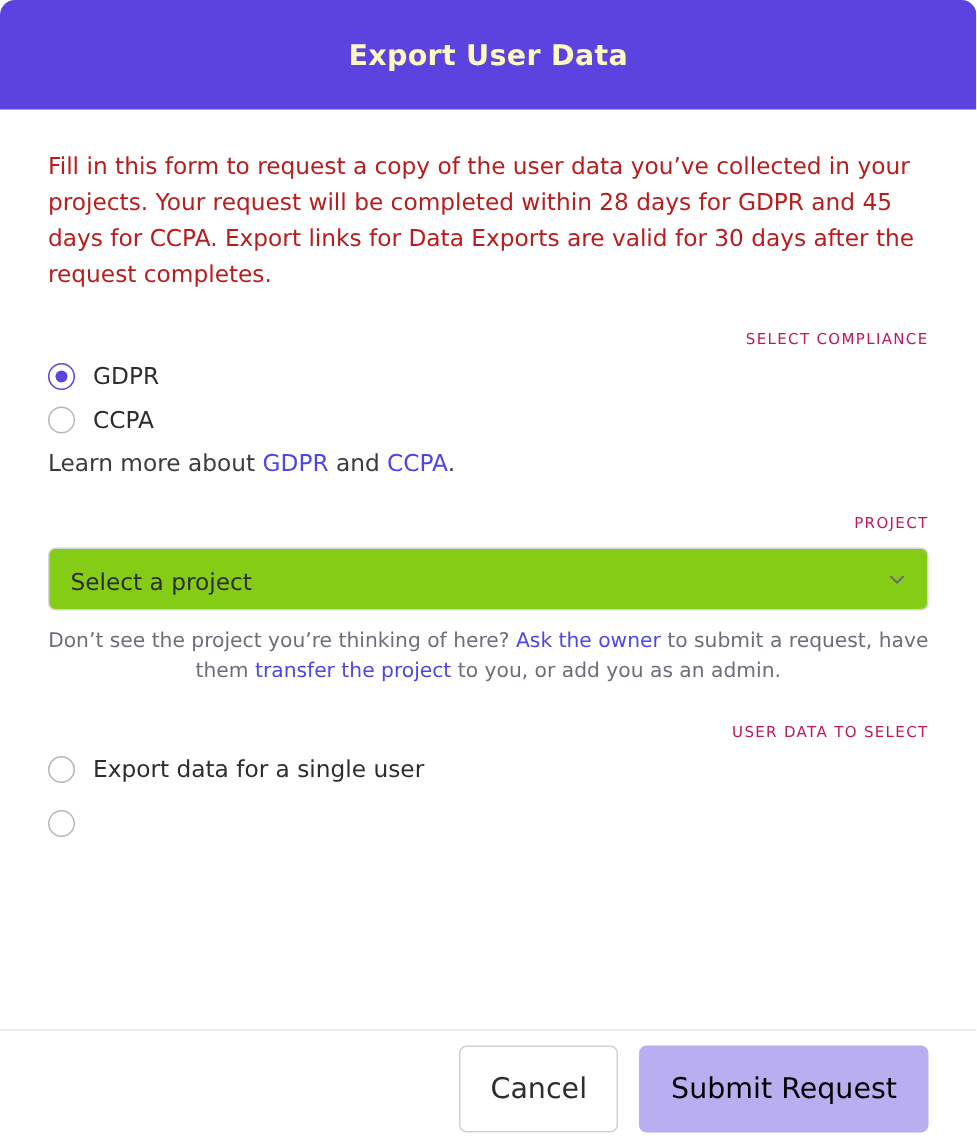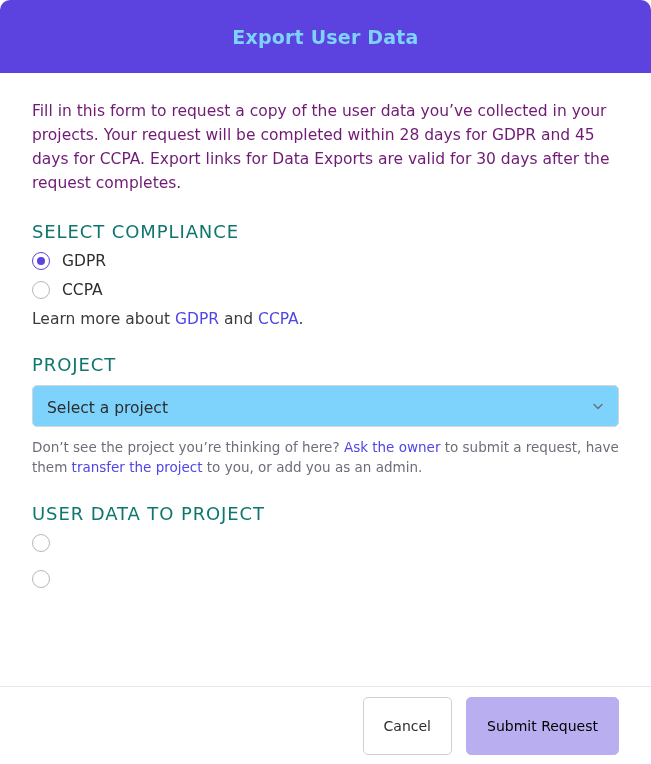--- a/index.html
+++ b/index.html
@@ -26,41 +26,42 @@
   }
   .modal-header {
     background: #5c43df;
     height: 73px;
     min-height: 73px;
     display: flex;
     align-items: center;
     justify-content: center;
   }
   .modal-title {
-    color: #7dd3fc;
+    color: #fef9c3;
     font-size: 19px;
     font-weight: bold;
     letter-spacing: 0.2px;
   }
   .modal-body {
     flex: 1;
     padding: 26px 32px 0 32px;
     overflow: hidden;
   }
   .intro {
     font-size: 15.5px;
     line-height: 24px;
-    color: #701a75;
+    color: #b91c1c;
     margin: 0 0 26px 0;
   }
   .section-label {
-    font-size: 18px;
+    font-size: 10px;
     letter-spacing: 0.9px;
-    color: #0f766e;
+    color: #be185d;
     margin: 0 0 10px 0;
+    text-align: right;
   }
   .radio-row {
     display: flex;
     align-items: center;
     margin-bottom: 11px;
   }
   .radio {
     width: 18px;
     height: 18px;
     border-radius: 50%;
@@ -107,60 +108,61 @@
   select.project-select {
     -webkit-appearance: none;
     -moz-appearance: none;
     appearance: none;
     width: 100%;
     height: 42px;
     padding: 4px 36px 0 14px;
     font-size: 15.5px;
     font-family: "DejaVu Sans", sans-serif;
     color: #2d2d2d;
-    background: #7dd3fc;
+    background: #84cc16;
     border: 1px solid #d4d4dd;
     border-radius: 5px;
     box-sizing: border-box;
     outline: none;
   }
   .chev {
     position: absolute;
     right: 14px;
     top: 50%;
     transform: translateY(-50%);
     pointer-events: none;
     color: #6b6b78;
     line-height: 0;
   }
   .hint {
     font-size: 13.5px;
     line-height: 20px;
     color: #6e6e7a;
     margin: 10px 0 0 0;
+    text-align: center;
   }
   .sub-note {
     font-size: 13.5px;
     color: #6e6e7a;
     margin: 8px 0 0 0;
   }
   .modal-footer {
     border-top: 1px solid #e6e6ec;
     height: 78px;
     min-height: 78px;
     display: flex;
     align-items: center;
     justify-content: flex-end;
     padding: 0 32px;
     box-sizing: border-box;
     gap: 14px;
   }
   .btn {
     font-family: "DejaVu Sans", sans-serif;
-    font-size: 14px;
+    font-size: 19px;
     border-radius: 5px;
     height: 58px;
     padding: 0 20px;
     box-sizing: border-box;
     cursor: pointer;
   }
   .btn-cancel {
     background: #ffffff;
     border: 1px solid #cfcfd8;
     color: #2d2d2d;
@@ -210,24 +212,25 @@
       <span class="chev">
         <svg width="14" height="14" viewBox="0 0 14 14" aria-hidden="true">
             <path d="M3 5.5 L7 9.5 L11 5.5" fill="none" stroke="#6b6b78" stroke-width="1.4" stroke-linecap="round" stroke-linejoin="round"></path>
           </svg>
       </span>
     </div>
 
     <p class="hint"><span>Don’t see the project you’re thinking of here? </span><a class="lnk" href="#">Ask the owner</a><span> to submit a request, have them </span><a class="lnk" href="#">transfer the project</a><span> to you, or add you as an admin.</span></p>
 
     <div class="block-gap"></div>
-    <div class="section-label">USER DATA TO PROJECT</div>
+    <div class="section-label">USER DATA TO SELECT</div>
 
     <div class="radio-row spaced">
       <span class="radio"></span>
+      <span class="radio-label">Export data for a single user</span>
     </div>
 
     <div class="radio-row">
       <span class="radio"></span>
     </div>
 
 
   </div>
 
   <div class="modal-footer">

